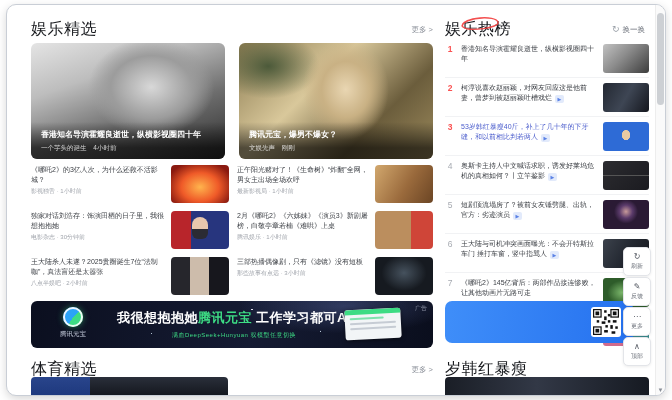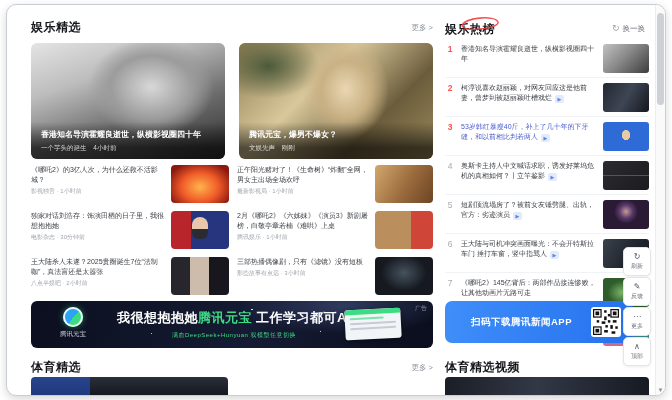--- a/index.html
+++ b/index.html
@@ -3,21 +3,21 @@
 <meta charset="utf-8">
 <style>
   html,body{margin:0;padding:0;background:#fff;width:672px;height:400px;overflow:hidden;
     font-family:"Liberation Sans","DejaVu Sans",sans-serif;}
   .window{position:absolute;left:6px;top:4px;width:658px;height:390px;background:#fff;
     border:1px solid #c9ced6;border-radius:10px;box-shadow:0 3px 10px rgba(0,0,0,.16);overflow:hidden;}
   
   .sec-head{position:absolute;left:24px;width:402px;display:flex;justify-content:space-between;align-items:center;}
   .sec-head.ent{top:14px;}
   .sec-head.sports{top:354px;}
-  .sec-title{font-size:12px;font-weight:bold;color:#16181c;letter-spacing:.5px;}
+  .sec-title{font-size:16px;font-weight:normal;color:#16181c;letter-spacing:.5px;}
   .more{font-size:7.5px;color:#8a8f98;cursor:pointer;text-decoration:none;}
   
   .cards{position:absolute;left:24px;top:38px;width:402px;display:flex;gap:14px;}
   .card{position:relative;width:194px;height:116px;border-radius:6px;overflow:hidden;cursor:pointer;}
   .card-img{position:absolute;inset:0;}
   .img-c1{background:
     radial-gradient(90px 70px at 62% 38%,#d8d8d8 0%,#9c9c9c 45%,transparent 70%),
     linear-gradient(160deg,#e4e4e4 0%,#bdbdbd 30%,#6e6e6e 62%,#2c2c2c 100%);}
   .img-c2{background:
     radial-gradient(60px 70px at 55% 40%,#e9d6b2 0%,#c9b184 40%,transparent 72%),
@@ -278,21 +278,20 @@
     </div>
     <div class="hot-item">
       <span class="rank">8</span>
       <div class="hi-title clamp2"><span>《歌手2025》首发歌手曝光！是“神仙打架”还是噱头？</span><span class="play">▶</span></div>
       <div class="hi-thumb th-s8"></div>
     </div>
   </div>
 
   <div class="app-banner">
     <div class="ab-text">
-      <div>扫码下载腾讯新闻APP</div>
     </div>
     <div class="qr">
       <svg width="26" height="26" viewBox="0 0 21 21">
         <rect x="0" y="0" width="7" height="7" fill="#111"></rect>
           <rect x="1" y="1" width="5" height="5" fill="#fff"></rect>
           <rect x="2" y="2" width="3" height="3" fill="#111"></rect>
         <rect x="14" y="0" width="7" height="7" fill="#111"></rect>
           <rect x="15" y="1" width="5" height="5" fill="#fff"></rect>
           <rect x="16" y="2" width="3" height="3" fill="#111"></rect>
         <rect x="0" y="14" width="7" height="7" fill="#111"></rect>
@@ -308,21 +307,21 @@
           <rect x="10" y="13" width="2" height="2" fill="#111"></rect>
         <rect x="14" y="13" width="2" height="3" fill="#111"></rect>
           <rect x="18" y="14" width="2" height="2" fill="#111"></rect>
         <rect x="9" y="17" width="3" height="2" fill="#111"></rect>
           <rect x="15" y="18" width="3" height="2" fill="#111"></rect>
       </svg>
     </div>
   </div>
 
   <div class="sec-head sv-head">
-    <span class="sec-title">体育精选视频</span>
+    <span class="sec-title">岁韩红暴瘦</span>
   </div>
   <div class="bvideo bv-right"></div>
 
   <div class="fab" style="top:242px">
     <span class="fic">↻</span>
     <span class="flb">刷新</span>
   </div>
   <div class="fab" style="top:272px">
     <span class="fic">✎</span>
     <span class="flb">反馈</span>

